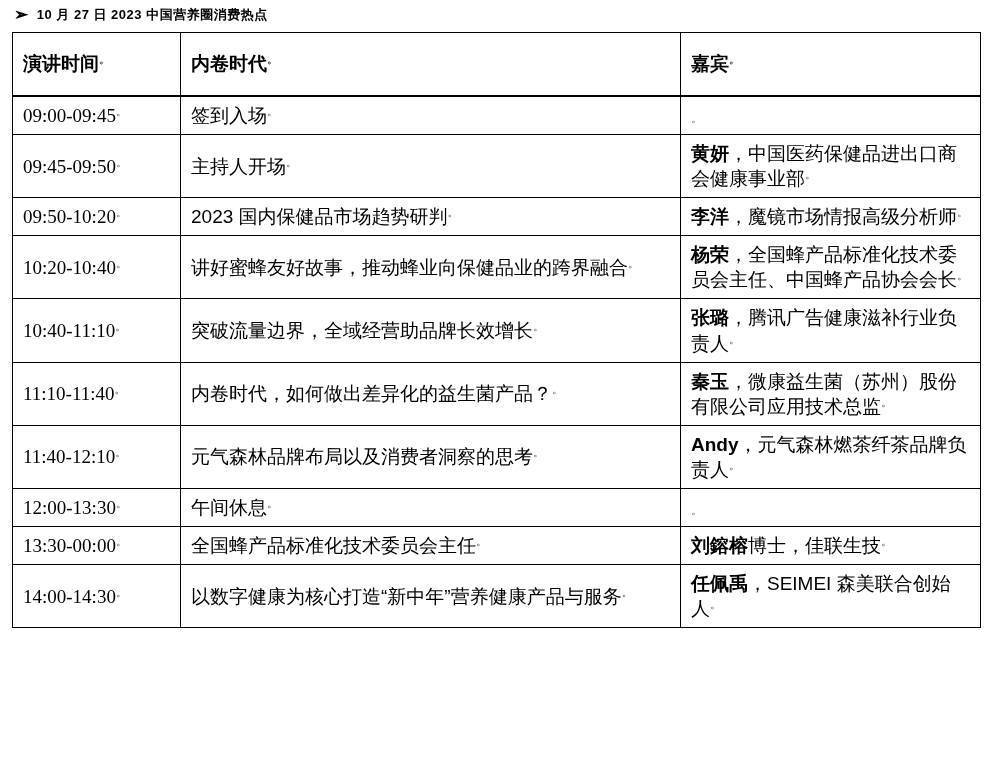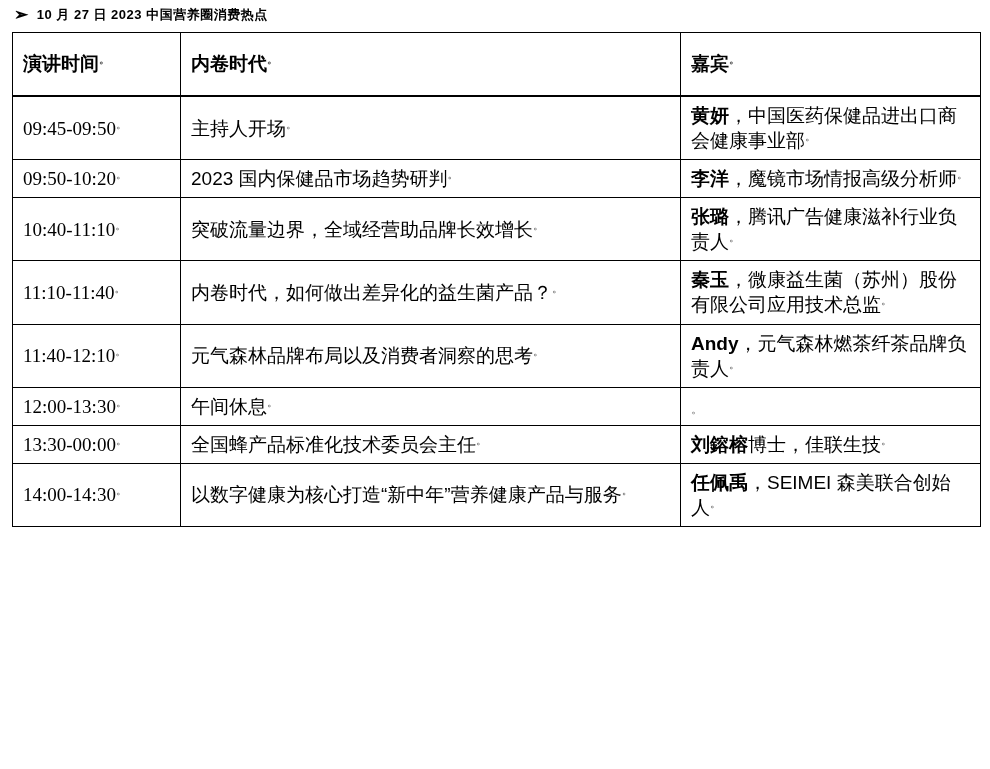--- a/index.html
+++ b/index.html
@@ -114,28 +114,38 @@
     </colgroup>
     <thead>
       <tr>
         <th><span class="hdr">演讲时间</span><span class="mark">。</span></th>
         <th><span class="hdr">内卷时代</span><span class="mark">。</span></th>
         <th><span class="hdr">嘉宾</span><span class="mark">。</span></th>
       </tr>
     </thead>
     <tbody id="rows-body">
         <tr>
+          <td class="time"><span>09:00-09:45</span><span class="mark">。</span></td>
+          <td class="topic"><span>签到入场</span><span class="mark">。</span></td>
+          <td class="guest"><span class="empty-cell">。</span></td>
+        </tr>
+        <tr>
           <td class="time"><span>09:45-09:50</span><span class="mark">。</span></td>
           <td class="topic"><span>主持人开场</span><span class="mark">。</span></td>
           <td class="guest"><span class="gname">黄妍</span><span>，中国医药保健品进出口商会健康事业部</span><span class="mark">。</span></td>
         </tr>
         <tr>
           <td class="time"><span>09:50-10:20</span><span class="mark">。</span></td>
           <td class="topic"><span>2023 国内保健品市场趋势研判</span><span class="mark">。</span></td>
           <td class="guest"><span class="gname">李洋</span><span>，魔镜市场情报高级分析师</span><span class="mark">。</span></td>
+        </tr>
+        <tr>
+          <td class="time"><span>10:20-10:40</span><span class="mark">。</span></td>
+          <td class="topic"><span>讲好蜜蜂友好故事，推动蜂业向保健品业的跨界融合</span><span class="mark">。</span></td>
+          <td class="guest"><span class="gname">杨荣</span><span>，全国蜂产品标准化技术委员会主任、中国蜂产品协会会长</span><span class="mark">。</span></td>
         </tr>
         <tr>
           <td class="time"><span>10:40-11:10</span><span class="mark">。</span></td>
           <td class="topic"><span>突破流量边界，全域经营助品牌长效增长</span><span class="mark">。</span></td>
           <td class="guest"><span class="gname">张璐</span><span>，腾讯广告健康滋补行业负责人</span><span class="mark">。</span></td>
         </tr>
         <tr>
           <td class="time"><span>11:10-11:40</span><span class="mark">。</span></td>
           <td class="topic"><span>内卷时代，如何做出差异化的益生菌产品？</span><span class="mark">。</span></td>
           <td class="guest"><span class="gname">秦玉</span><span>，微康益生菌（苏州）股份有限公司应用技术总监</span><span class="mark">。</span></td>

